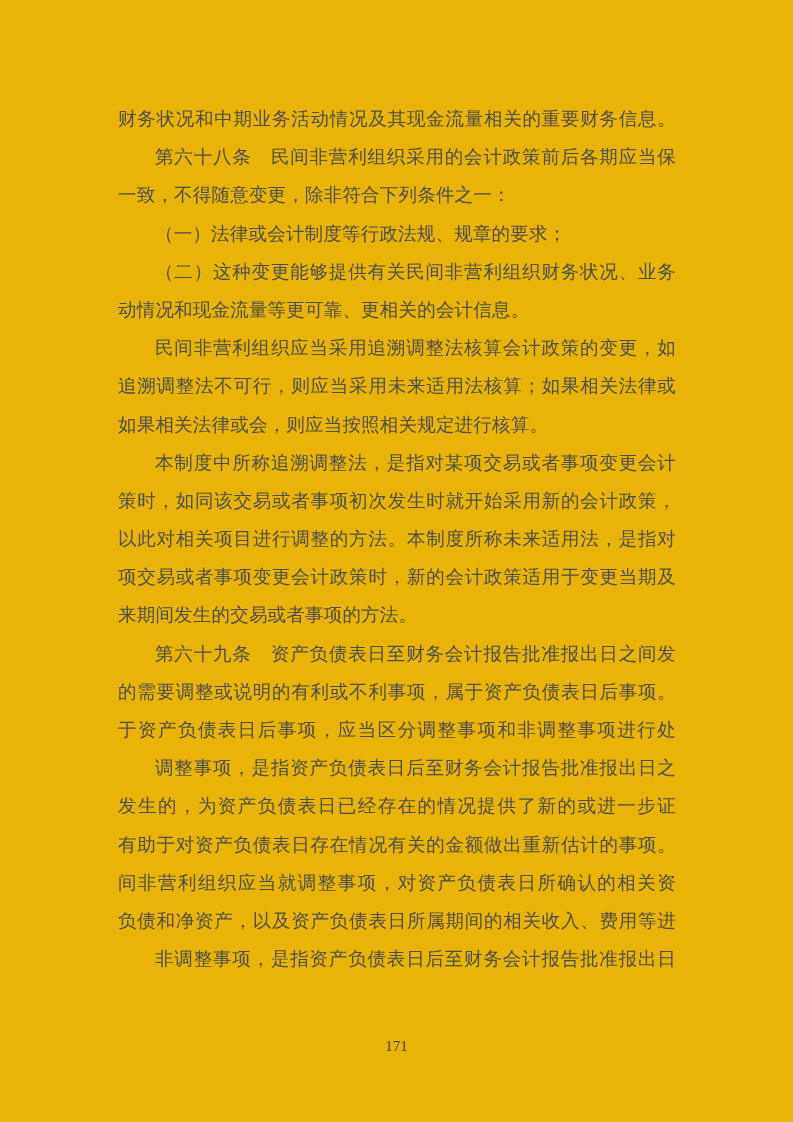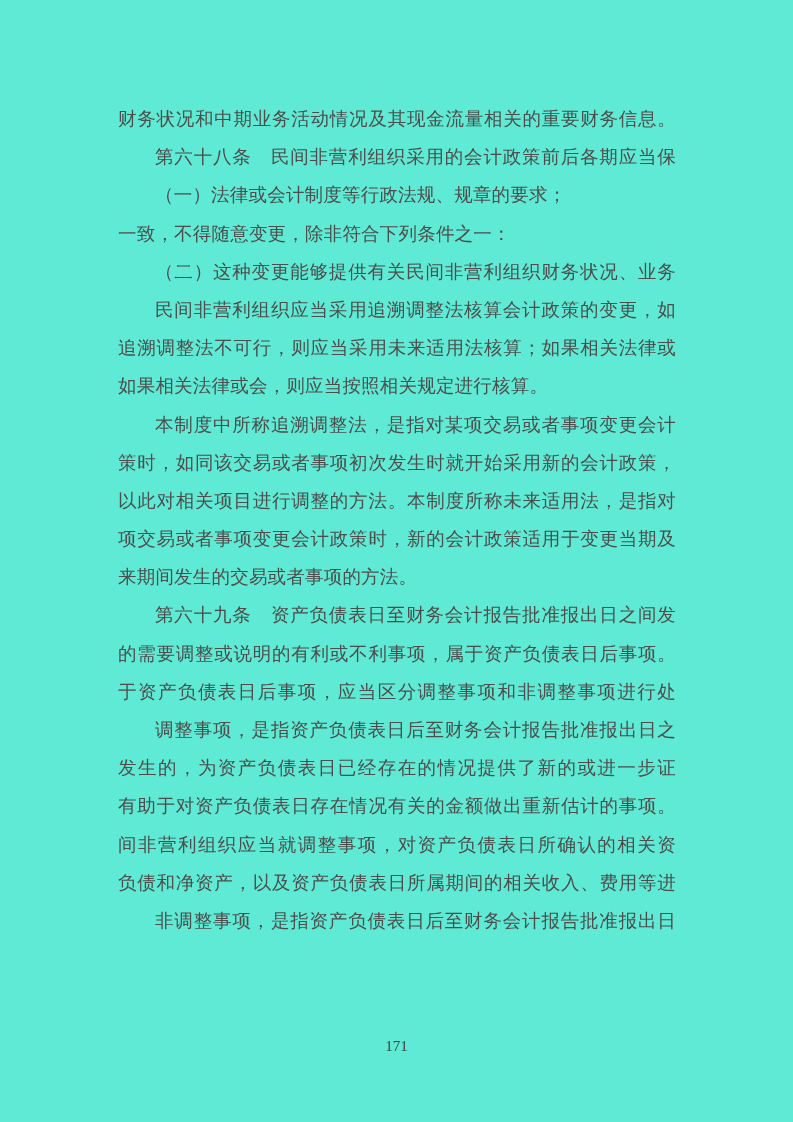--- a/index.html
+++ b/index.html
@@ -4,21 +4,21 @@
 <style>
   html, body {
     margin: 0;
     padding: 0;
     background: #ffffff;
   }
   .page {
     position: relative;
     width: 793px;
     height: 1122px;
-    background: #5eead4;
+    background: #eab308;
     font-family: "Liberation Serif", "DejaVu Serif", serif;
     color: #4d4d4d;
     overflow: hidden;
   }
   .text-block {
     position: absolute;
     left: 118px;
     top: 100px;
     width: 558px;
   }
@@ -48,23 +48,24 @@
     color: #3f3f3f;
   }
 </style>
 </head>
 <body>
 
 <div class="page">
   <div class="text-block">
       <div class="line fill">财务状况和中期业务活动情况及其现金流量相关的重要财务信息。</div>
       <div class="line indent fill">第六十八条　民间非营利组织采用的会计政策前后各期应当保持</div>
+      <div class="line">一致，不得随意变更，除非符合下列条件之一：</div>
       <div class="line indent">（一）法律或会计制度等行政法规、规章的要求；</div>
-      <div class="line">一致，不得随意变更，除非符合下列条件之一：</div>
       <div class="line indent fill">（二）这种变更能够提供有关民间非营利组织财务状况、业务活</div>
+      <div class="line">动情况和现金流量等更可靠、更相关的会计信息。</div>
       <div class="line indent fill">民间非营利组织应当采用追溯调整法核算会计政策的变更，如果</div>
       <div class="line fill">追溯调整法不可行，则应当采用未来适用法核算；如果相关法律或会</div>
       <div class="line">如果相关法律或会，则应当按照相关规定进行核算。</div>
       <div class="line indent fill">本制度中所称追溯调整法，是指对某项交易或者事项变更会计政</div>
       <div class="line fill">策时，如同该交易或者事项初次发生时就开始采用新的会计政策，并</div>
       <div class="line fill">以此对相关项目进行调整的方法。本制度所称未来适用法，是指对某</div>
       <div class="line fill">项交易或者事项变更会计政策时，新的会计政策适用于变更当期及未</div>
       <div class="line">来期间发生的交易或者事项的方法。</div>
       <div class="line indent fill">第六十九条　资产负债表日至财务会计报告批准报出日之间发生</div>
       <div class="line fill">的需要调整或说明的有利或不利事项，属于资产负债表日后事项。对</div>

